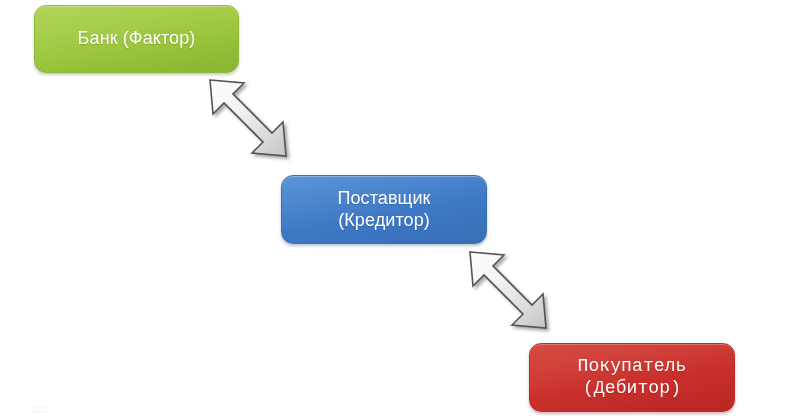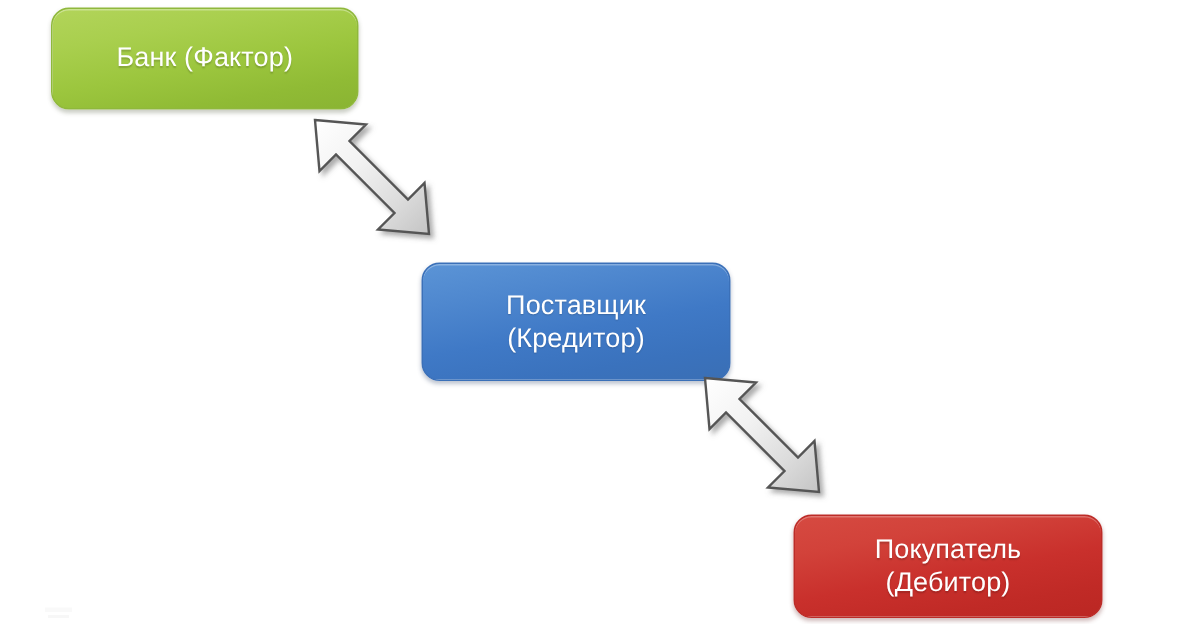--- a/index.html
+++ b/index.html
@@ -56,37 +56,38 @@
     border: 1px solid #8fb83c;
     box-shadow: 0 2px 3px rgba(80,90,60,0.30),
                 inset 0 1px 0 rgba(255,255,255,0.35);
   }
 
   
   #node-supplier {
     left: 265px;
     top: 175px;
     width: 206px;
-    height: 79px;
+    height: 69px;
     background: linear-gradient(170deg, #5b94d6 0%, #4f88cf 25%, #3f79c6 55%, #3a72bd 80%, #3a6fb5 100%);
     border: 1px solid #3b70b8;
     box-shadow: 0 2px 3px rgba(50,70,110,0.32),
                 inset 0 1px 0 rgba(255,255,255,0.30);
   }
 
   
   #node-buyer {
     left: 513px;
     top: 343px;
     width: 206px;
     height: 69px;
     background: linear-gradient(170deg, #d64a41 0%, #d2423a 25%, #c9302c 55%, #c02a26 80%, #bb2723 100%);
     border: 1px solid #bc2c28;
     box-shadow: 0 2px 3px rgba(110,40,40,0.32),
                 inset 0 1px 0 rgba(255,255,255,0.26);
+    font-family: Liberation Mono, monospace;
   }
 
   .connector {
     position: absolute;
     pointer-events: none;
   }
   #connector-bank-supplier {
     left: 186px;
     top: 74px;
     width: 108px;

